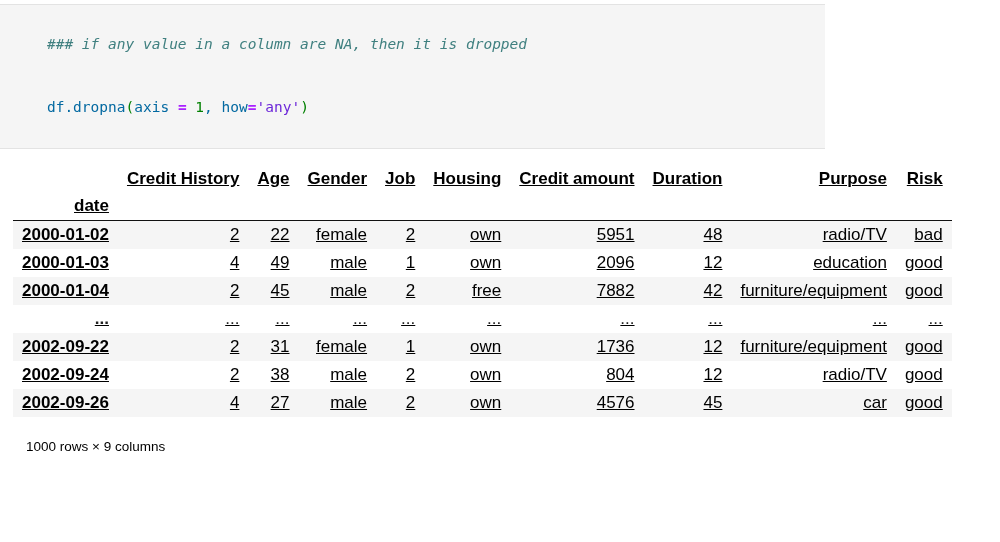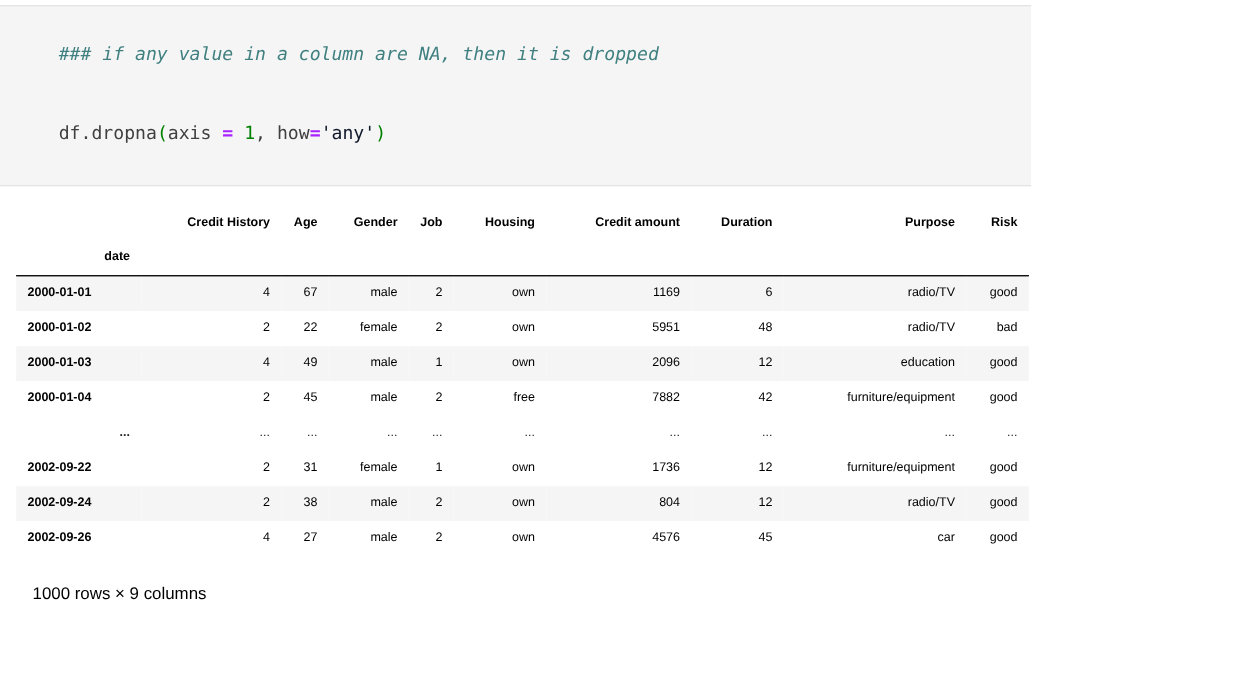--- a/index.html
+++ b/index.html
@@ -23,36 +23,37 @@
     margin-top: 4px;
   }
   .code-line {
     font-family: "DejaVu Sans Mono", "Liberation Mono", monospace;
     font-size: 14.5px;
     line-height: 21px;
     white-space: pre;
     color: #000000;
   }
   .tok-comment { color: #408080; font-style: italic; }
-  .tok-name    { color: #404040; }
+  .tok-name    { color: #0369a1; }
   .tok-punct   { color: #008000; }
   .tok-op      { color: #aa22ff; font-weight: bold; }
   .tok-num     { color: #008000; }
-  .tok-str     { color: #0f172a; }
+  .tok-str     { color: #6d28d9; }
 
   
   .output-area {
     padding: 18px 0 0 13px;
   }
   table.df {
     border-collapse: collapse;
     border-spacing: 0;
-    font-size: 10px;
+    font-size: 17px;
     color: #000000;
     table-layout: fixed;
+    text-decoration: underline;
   }
   table.df thead th {
     font-weight: bold;
     text-align: right;
     vertical-align: bottom;
     padding: 3px 9px 3px 9px;
     border: none;
     white-space: nowrap;
     line-height: 17px;
   }
@@ -152,32 +153,20 @@
         <th></th>
         <th></th>
         <th></th>
         <th></th>
         <th></th>
         <th></th>
       </tr>
     </thead>
     <tbody id="df-body">
         <tr>
-          <th class="rowidx">2000-01-01</th>
-          <td>4</td>
-          <td>67</td>
-          <td>male</td>
-          <td>2</td>
-          <td>own</td>
-          <td>1169</td>
-          <td>6</td>
-          <td>radio/TV</td>
-          <td>good</td>
-        </tr>
-        <tr>
           <th class="rowidx">2000-01-02</th>
           <td>2</td>
           <td>22</td>
           <td>female</td>
           <td>2</td>
           <td>own</td>
           <td>5951</td>
           <td>48</td>
           <td>radio/TV</td>
           <td>bad</td>

